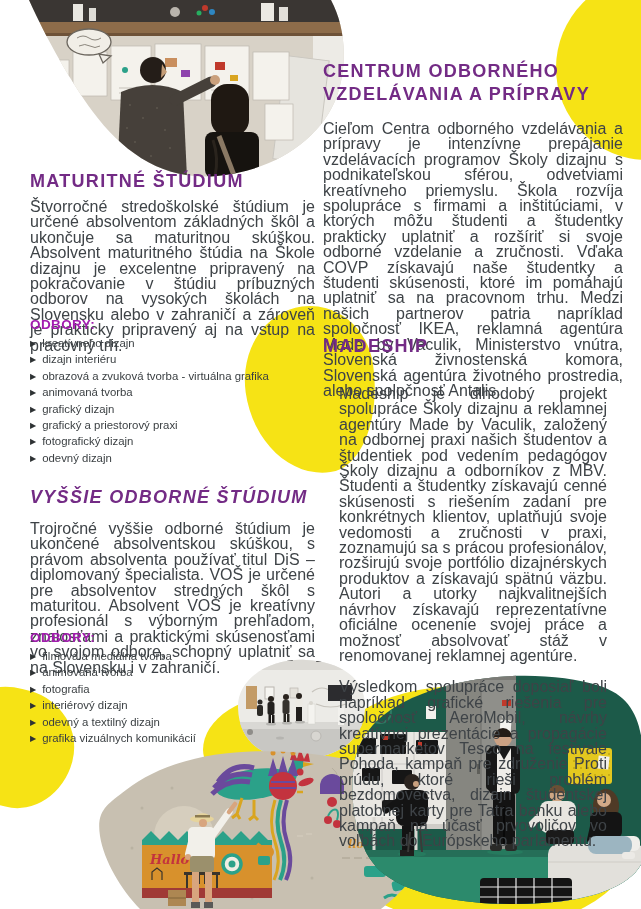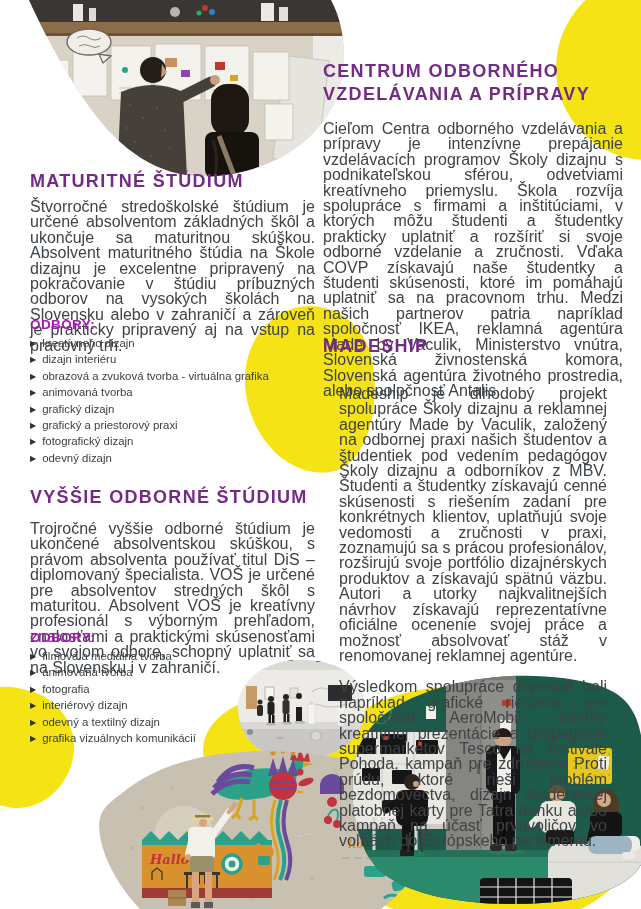--- a/index.html
+++ b/index.html
@@ -416,21 +416,21 @@
       <div class="odbor-item">
         <span class="bullet">▶</span>
         <span>fotografický dizajn</span>
       </div>
       <div class="odbor-item">
         <span class="bullet">▶</span>
         <span>odevný dizajn</span>
       </div>
     </div>
 
-  <div class="txt h-section" style="left:30px;top:486px;">VYŠŠIE ODBORNÉ ŠTÚDIUM</div>
+  <div class="txt h-section" style="left:30px;top:486px;font-style:italic;">VYŠŠIE ODBORNÉ ŠTÚDIUM</div>
   <div class="txt body-text" style="left:30px;top:521px;width:285px;">Trojročné vyššie odborné štúdium je ukončené absolventskou skúškou, s právom absolventa používať titul DiS – diplomovaný špecialista. VOŠ je určené pre absolventov stredných škôl s maturitou. Absolvent VOŠ je kreatívny profesionál s výborným prehľadom, znalosťami a praktickými skúsenosťami vo svojom odbore, schopný uplatniť sa na Slovensku i v zahraničí.</div>
   <div class="txt odbory-label" style="left:30px;top:630px;">ODBORY:</div>
   <div class="txt" style="left:30px;top:649px;width:290px;">
       <div class="odbor-item">
         <span class="bullet">▶</span>
         <span>filmová a mediálna tvorba</span>
       </div>
       <div class="odbor-item">
         <span class="bullet">▶</span>
         <span>animovaná tvorba</span>

